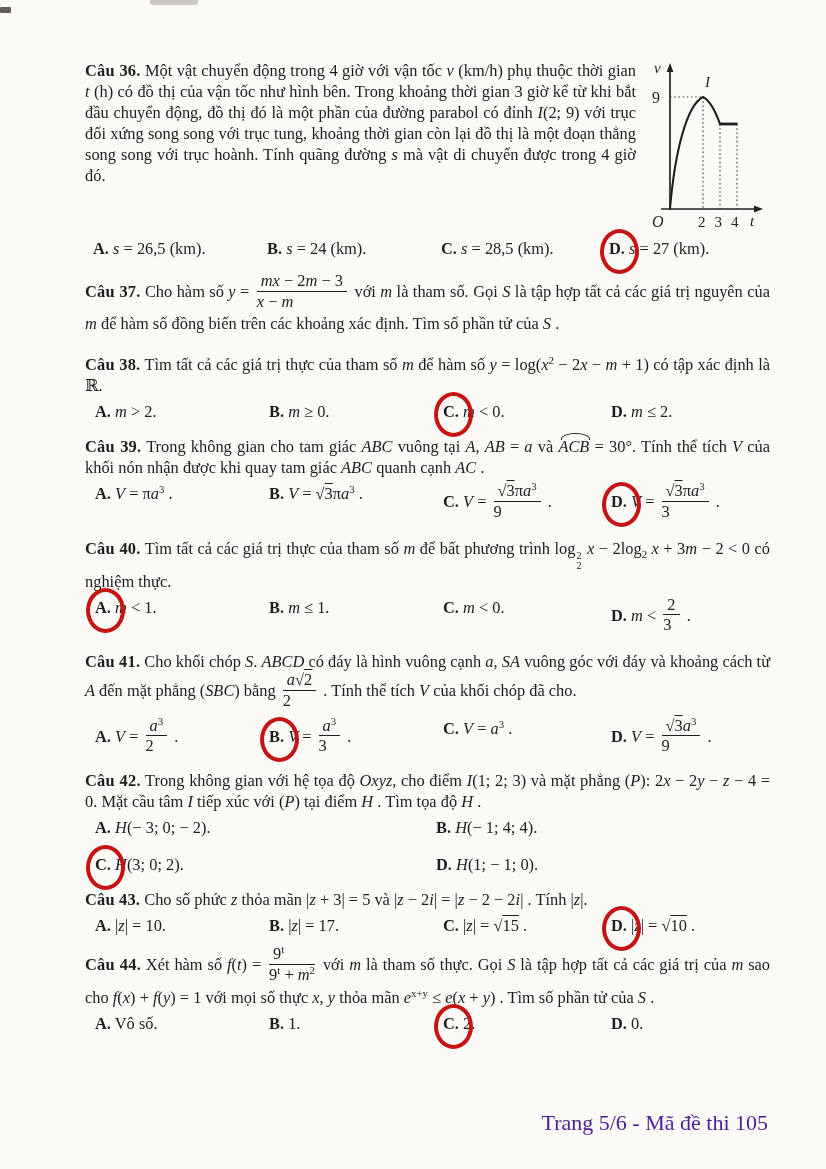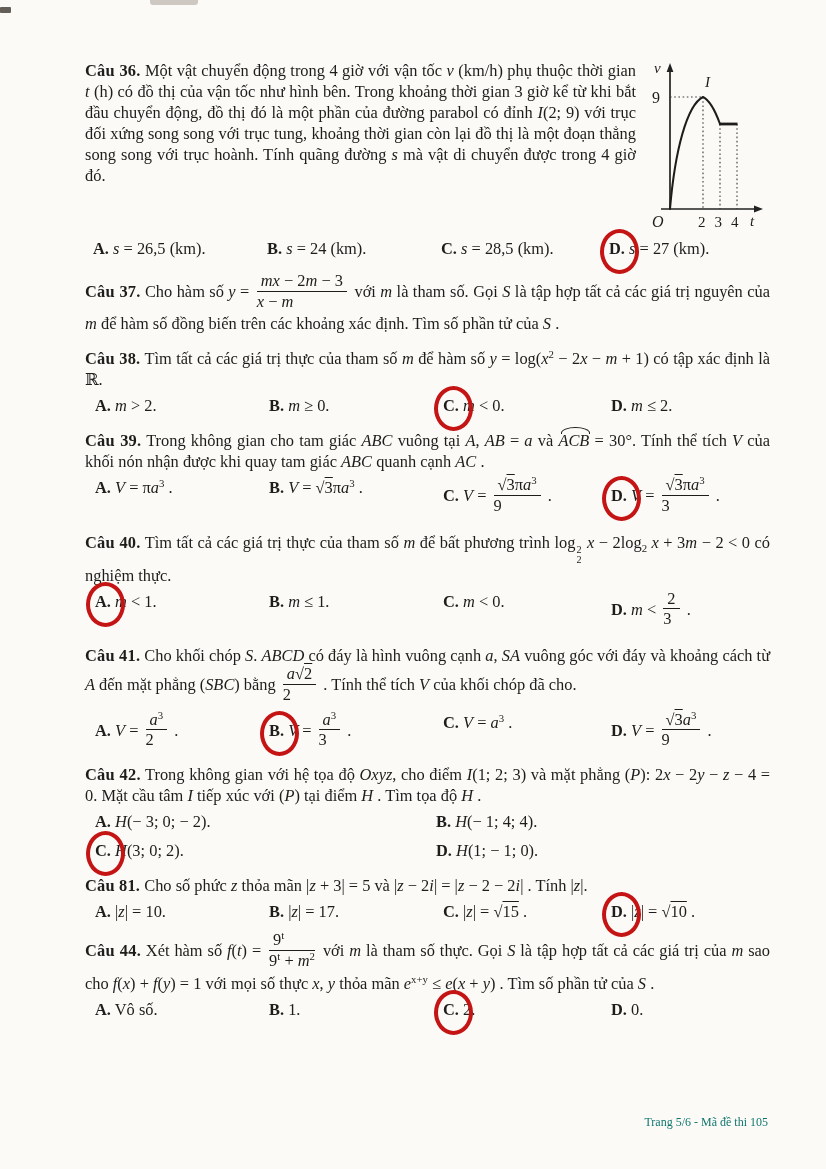--- a/index.html
+++ b/index.html
@@ -39,28 +39,28 @@
   .answers.cols2{grid-template-columns:337px 1fr;}
   .answer{white-space:nowrap;}
   .ans-letter{font-weight:bold;display:inline-block;}
   .circled{position:relative;}
   .circled::after{content:"";position:absolute;left:-9px;top:-9px;width:31px;height:37px;
     border:4.5px solid #c41414;border-radius:50%;pointer-events:none;}
 
   
   #q36 .vgraph{float:right;width:122px;height:182px;margin:-6px 0 2px 12px;}
   #q36 .answers{clear:both;margin-top:20px;margin-left:8px;}
-  #q37 .stem{margin-bottom:14px;}
+  #q37 .stem{margin-bottom:20px;}
   #q41{margin-bottom:12px;}
-  #q42 .answers{row-gap:8px;}
+  #q42 .answers{row-gap:16px;}
   #q43{margin-bottom:10px;}
   svg text{font-family:"Liberation Serif","DejaVu Serif",serif;fill:#1e1d1b;}
   svg .it{font-style:italic;}
 
-  .footer{position:absolute;right:58px;bottom:36px;font-size:12px;color:#0f766e;}
+  .footer{position:absolute;right:58px;bottom:36px;font-size:22px;color:#4c1d95;}
 </style>
 </head>
 <body>
 
 <div class="scan-mark scan-mark-1"></div>
 <div class="scan-mark scan-mark-2"></div>
 
 <div class="paper">
 
   <section class="question" id="q36">
@@ -150,21 +150,21 @@
     <p class="stem"><b class="qnum">Câu 42.</b> Trong không gian với hệ tọa độ <i>Oxyz</i>, cho điểm <i>I</i>(1; 2; 3) và mặt phẳng (<i>P</i>): 2<i>x</i> − 2<i>y</i> − <i>z</i> − 4 = 0. Mặt cầu tâm <i>I</i> tiếp xúc với (<i>P</i>) tại điểm <i>H</i> . Tìm tọa độ <i>H</i> .</p>
     <div class="answers cols2">
         <div class="answer"><span class="ans-letter">A.</span> <span class="ans-body"><i>H</i>(− 3; 0; − 2).</span></div>
         <div class="answer"><span class="ans-letter">B.</span> <span class="ans-body"><i>H</i>(− 1; 4; 4).</span></div>
         <div class="answer"><span class="ans-letter circled">C.</span> <span class="ans-body"><i>H</i>(3; 0; 2).</span></div>
         <div class="answer"><span class="ans-letter">D.</span> <span class="ans-body"><i>H</i>(1; − 1; 0).</span></div>
       </div>
   </section>
 
   <section class="question" id="q43">
-    <p class="stem"><b class="qnum">Câu 81.</b> Cho số phức <i>z</i> thỏa mãn |<i>z</i> + 3| = 5 và |<i>z</i> − 2<i>i</i>| = |<i>z</i> − 2 − 2<i>i</i>| . Tính |<i>z</i>|.</p>
+    <p class="stem"><b class="qnum">Câu 43.</b> Cho số phức <i>z</i> thỏa mãn |<i>z</i> + 3| = 5 và |<i>z</i> − 2<i>i</i>| = |<i>z</i> − 2 − 2<i>i</i>| . Tính |<i>z</i>|.</p>
     <div class="answers cols4">
         <div class="answer"><span class="ans-letter">A.</span> <span class="ans-body">|<i>z</i>| = 10.</span></div>
         <div class="answer"><span class="ans-letter">B.</span> <span class="ans-body">|<i>z</i>| = 17.</span></div>
         <div class="answer"><span class="ans-letter">C.</span> <span class="ans-body">|<i>z</i>| = <span class="sq">√<span class="ovl">15</span></span> .</span></div>
         <div class="answer"><span class="ans-letter circled">D.</span> <span class="ans-body">|<i>z</i>| = <span class="sq">√<span class="ovl">10</span></span> .</span></div>
       </div>
   </section>
 
   <section class="question" id="q44">
     <p class="stem"><b class="qnum">Câu 44.</b> Xét hàm số <i>f</i>(<i>t</i>) = <span class="frac"><span class="num">9<sup>t</sup></span><span class="den">9<sup>t</sup> + <i>m</i><sup>2</sup></span></span> với <i>m</i> là tham số thực. Gọi <i>S</i> là tập hợp tất cả các giá trị của <i>m</i> sao cho <i>f</i>(<i>x</i>) + <i>f</i>(<i>y</i>) = 1 với mọi số thực <i>x</i>, <i>y</i> thỏa mãn <i>e</i><sup>x+y</sup> ≤ <i>e</i>(<i>x</i> + <i>y</i>) . Tìm số phần tử của <i>S</i> .</p>

